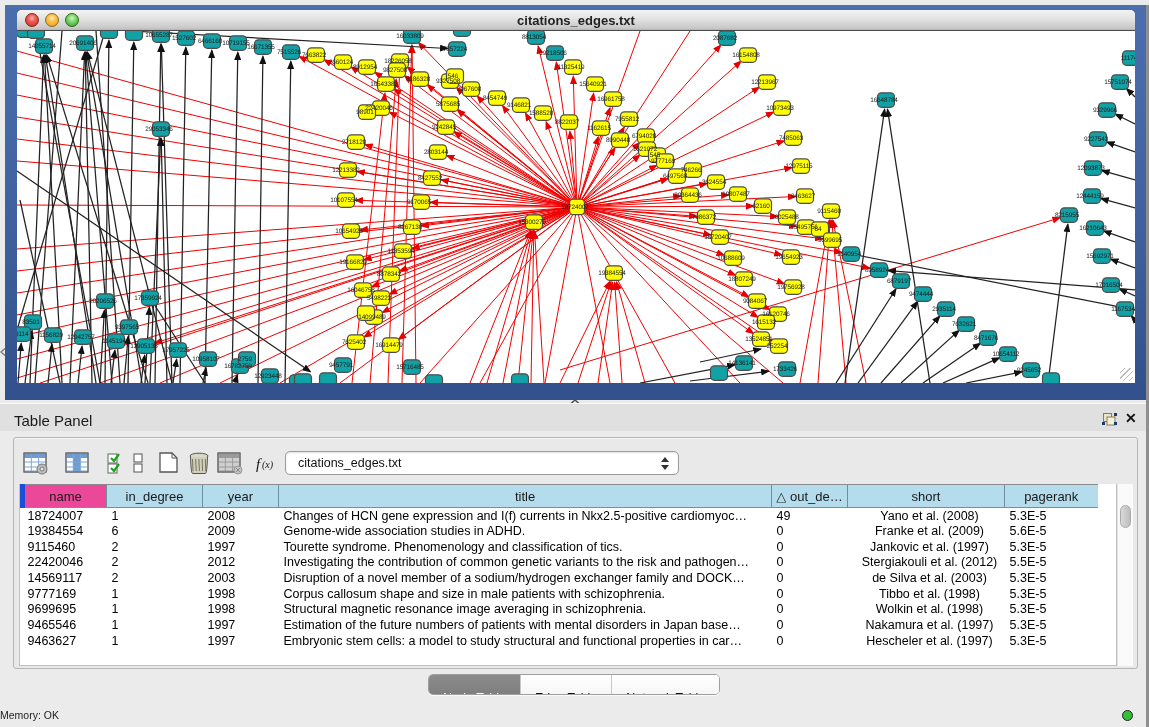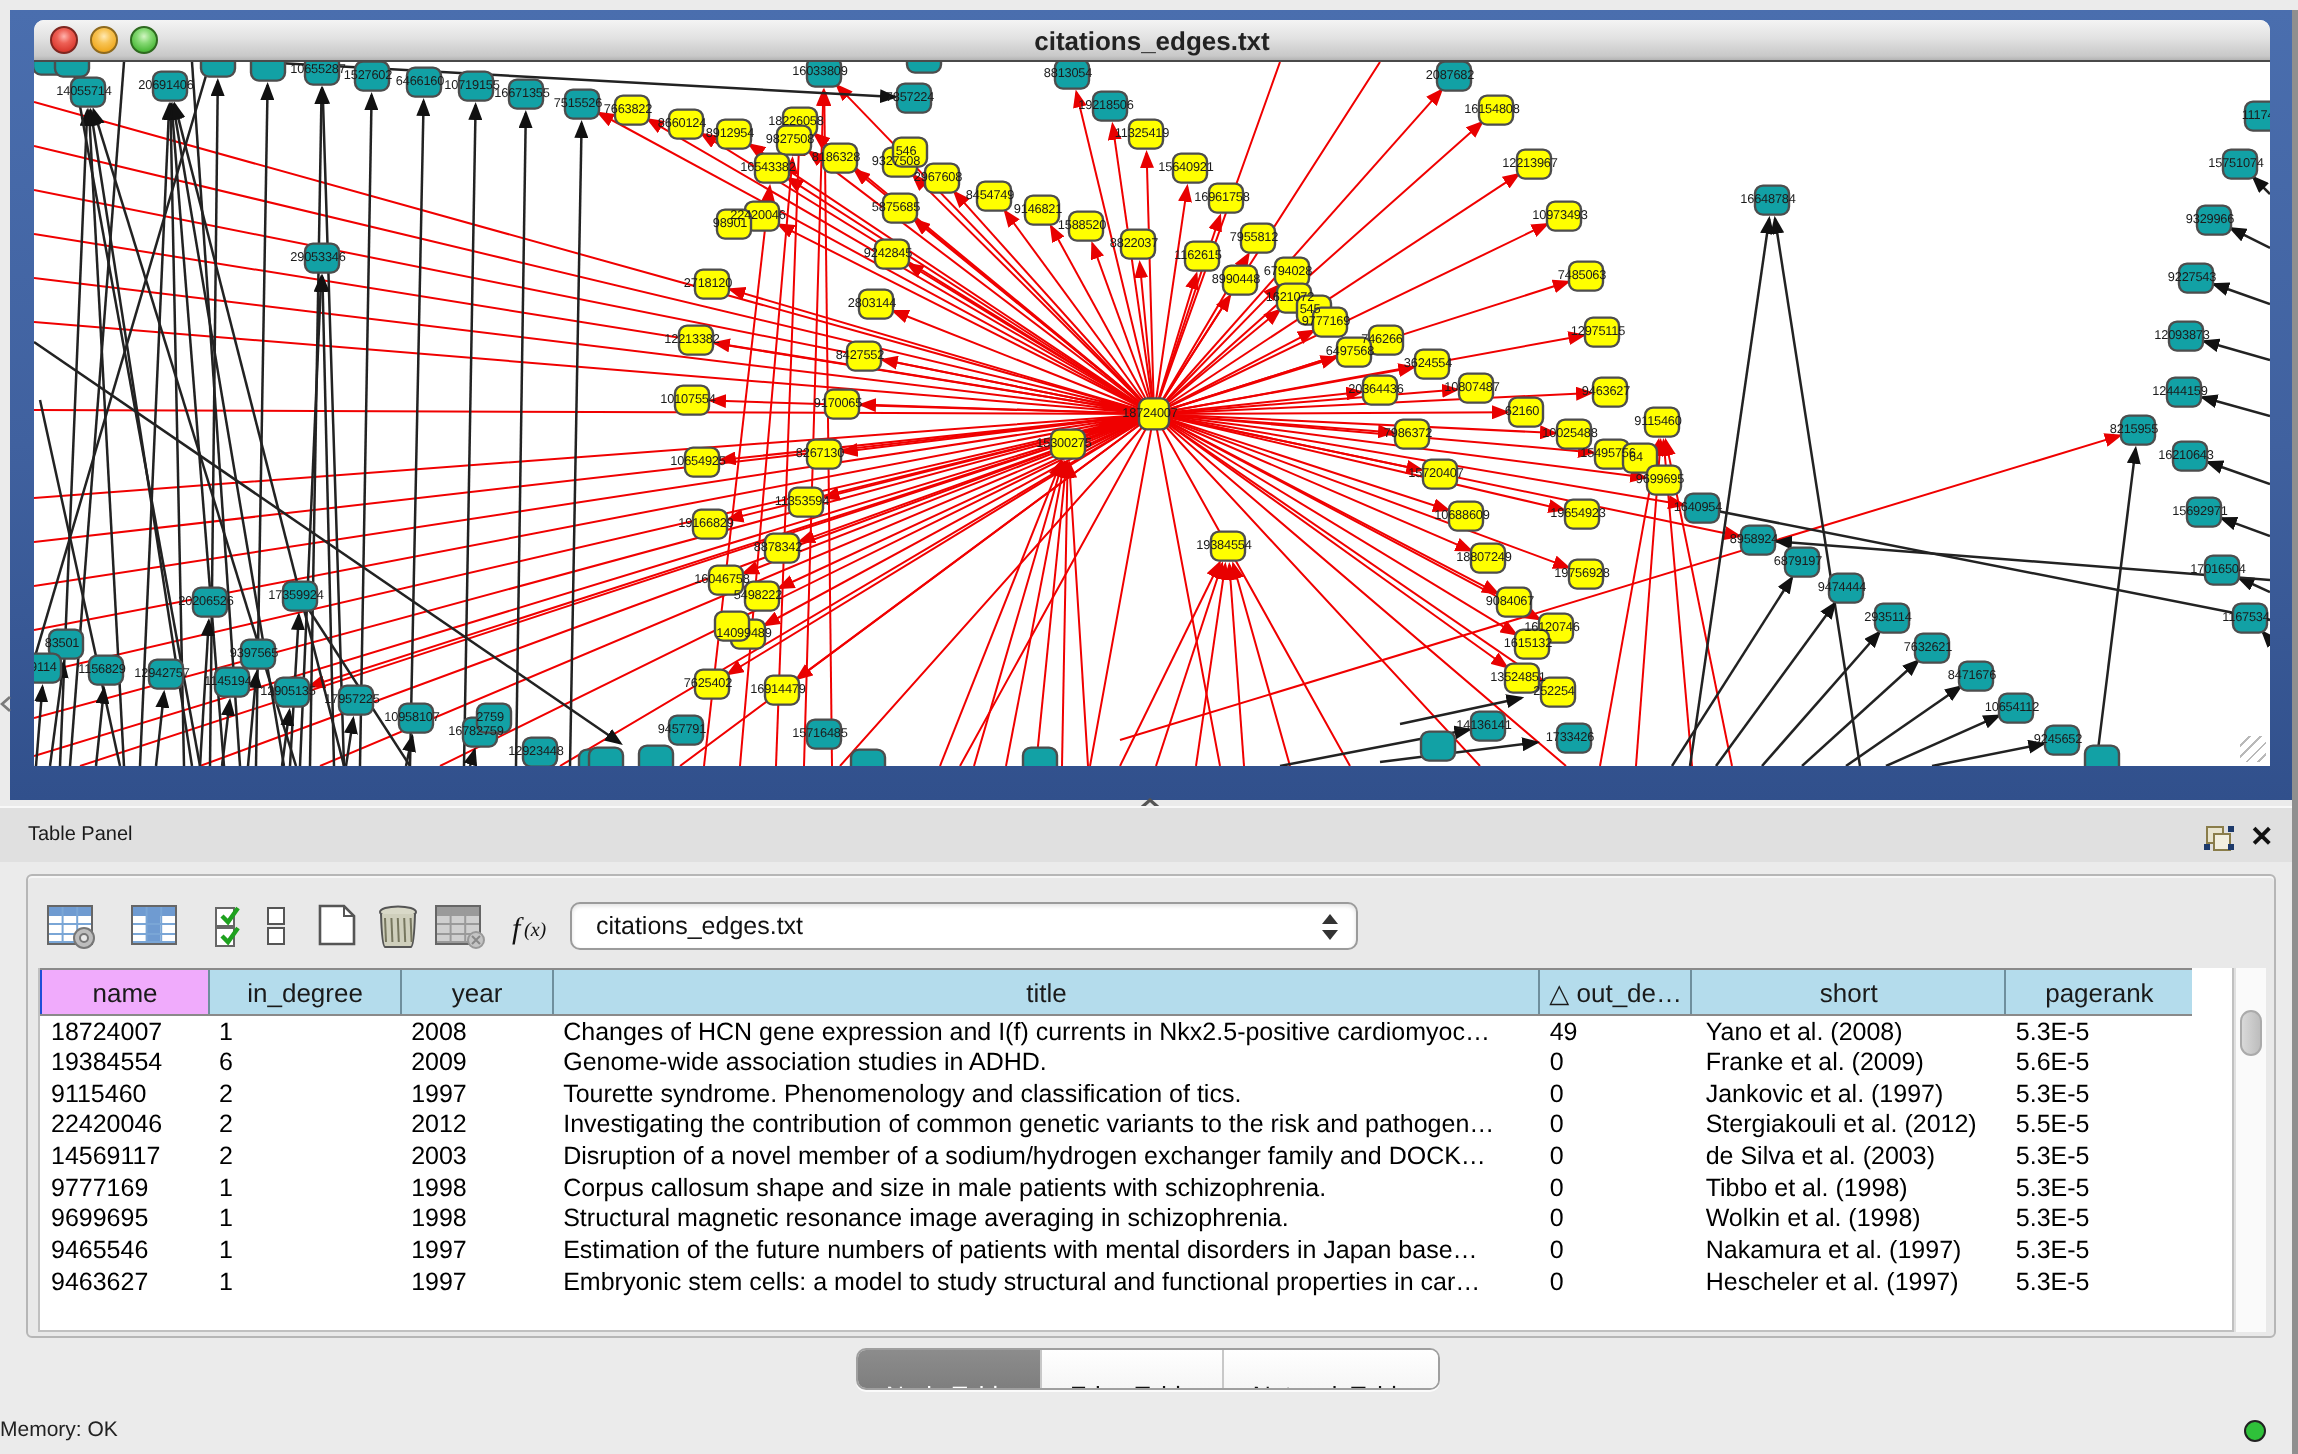--- a/index.html
+++ b/index.html
@@ -22,43 +22,43 @@
 #tlr{left:8px;background:radial-gradient(circle at 50% 35%,#ffb3ad 0%,#ee6156 35%,#d93a30 75%,#8e1f18 100%);border:1px solid #7e2620}
 #tly{left:28px;background:radial-gradient(circle at 50% 35%,#ffe9b3 0%,#f8c455 35%,#efa921 75%,#96660e 100%);border:1px solid #8e6a1e}
 #tlg{left:48px;background:radial-gradient(circle at 50% 35%,#d2f5c3 0%,#86d974 35%,#4cb83a 75%,#1e6e14 100%);border:1px solid #2e691f}
 #grip{position:absolute;right:1px;bottom:1px;width:13px;height:13px;
  background:repeating-linear-gradient(135deg,transparent 0 3px,#b9b9b9 3px 4px)}
 
 
 
 #tp-title{position:absolute;left:0px;top:403px;width:1146px;height:28px;background:#e0e0e0;
  border-top:1px solid #f8f8f8}
-#tp-title .t{position:absolute;left:14px;top:8px;font-size:10px;color:#1a1a1a}
+#tp-title .t{position:absolute;left:14px;top:8px;font-size:15px;color:#1a1a1a}
 #tp-float{position:absolute;left:1102px;top:8px;width:15px;height:14px}
 #tp-close{position:absolute;left:1125px;top:6px;font-size:14px;font-weight:bold;color:#111}
 #panel{position:absolute;left:13px;top:437px;width:1125px;height:232px;background:#e9e9e9;
  border:1px solid #b6b6b6;border-radius:3px;box-shadow:inset 0 1px 0 #f6f6f6}
 
 .tbi{position:absolute;top:11px}
 #dd{position:absolute;left:271px;top:13px;width:394px;height:24px;background:#fff;
  border:1px solid #9b9b9b;border-radius:5px;box-shadow:inset 0 1px 2px rgba(0,0,0,.12)}
 #dd .txt{position:absolute;left:12px;top:4px;font-size:12.5px;color:#111}
 #dd .ar{position:absolute;right:8px;top:3px;width:9px;height:18px}
 #dd .ar div{width:0;height:0;border-left:4.5px solid transparent;border-right:4.5px solid transparent}
 #dd .up{border-bottom:5px solid #333;margin-bottom:3px;margin-top:2px}
 #dd .dn{border-top:5px solid #333}
 
 #tbl{position:absolute;left:0;top:0;width:1076px;border-collapse:collapse;table-layout:fixed;
  font-size:12.5px;color:#000;background:#fff}
 #tbl th{height:23px;font-weight:normal;font-size:13px;color:#1a1a1a;background:#b4dcec;
  border-top:1px solid #8a8a8a;border-bottom:1px solid #8a8a8a;border-left:1px solid #6f8f9d;
  overflow:hidden;white-space:nowrap}
-#tbl th.c1{background:#f0abfc;border-left:1px solid #1d4ed8}
+#tbl th.c1{background:#ec4899;border-left:5px solid #1d4ed8}
 #tbl td{height:15.7px;padding:0 0 0 5px;overflow:hidden;white-space:nowrap}
-#tbl td.c6{text-align:left;padding-left:7px}
+#tbl td.c6{text-align:center;padding-left:7px}
 #tbl .c1{width:84px}#tbl .c2{width:96px}#tbl .c3{width:76px}#tbl .c4{width:493px}
 #tbl .c5{width:76px}#tbl .c6{width:157px}#tbl .c7{width:93px}
 #vsb{position:absolute;left:1103px;top:46px;width:16px;height:182px;background:#fafafa;border-left:1px solid #e0e0e0}
 #vsb .th{position:absolute;left:2px;top:21px;width:11px;height:23px;background:linear-gradient(90deg,#d9d9d9,#bdbdbd);border-radius:6px;border:1px solid #aaa}
 #tbl-clip{position:absolute;left:5px;top:46px;width:1098px;height:182px;overflow:hidden;background:#fff;border:1px solid #c0c0c0;border-top:none}
 
 #segs{position:absolute;left:428px;top:674px;height:21px;display:flex;border:1px solid #9f9f9f;
  border-radius:5px;overflow:hidden;background:#fff;box-shadow:0 1px 0 rgba(255,255,255,.8)}
 #segs div{font-size:12.5px;line-height:19px;padding:14px 14px;color:#111;
  background:linear-gradient(180deg,#ffffff,#f1f1f1);border-left:1px solid #c8c8c8}

